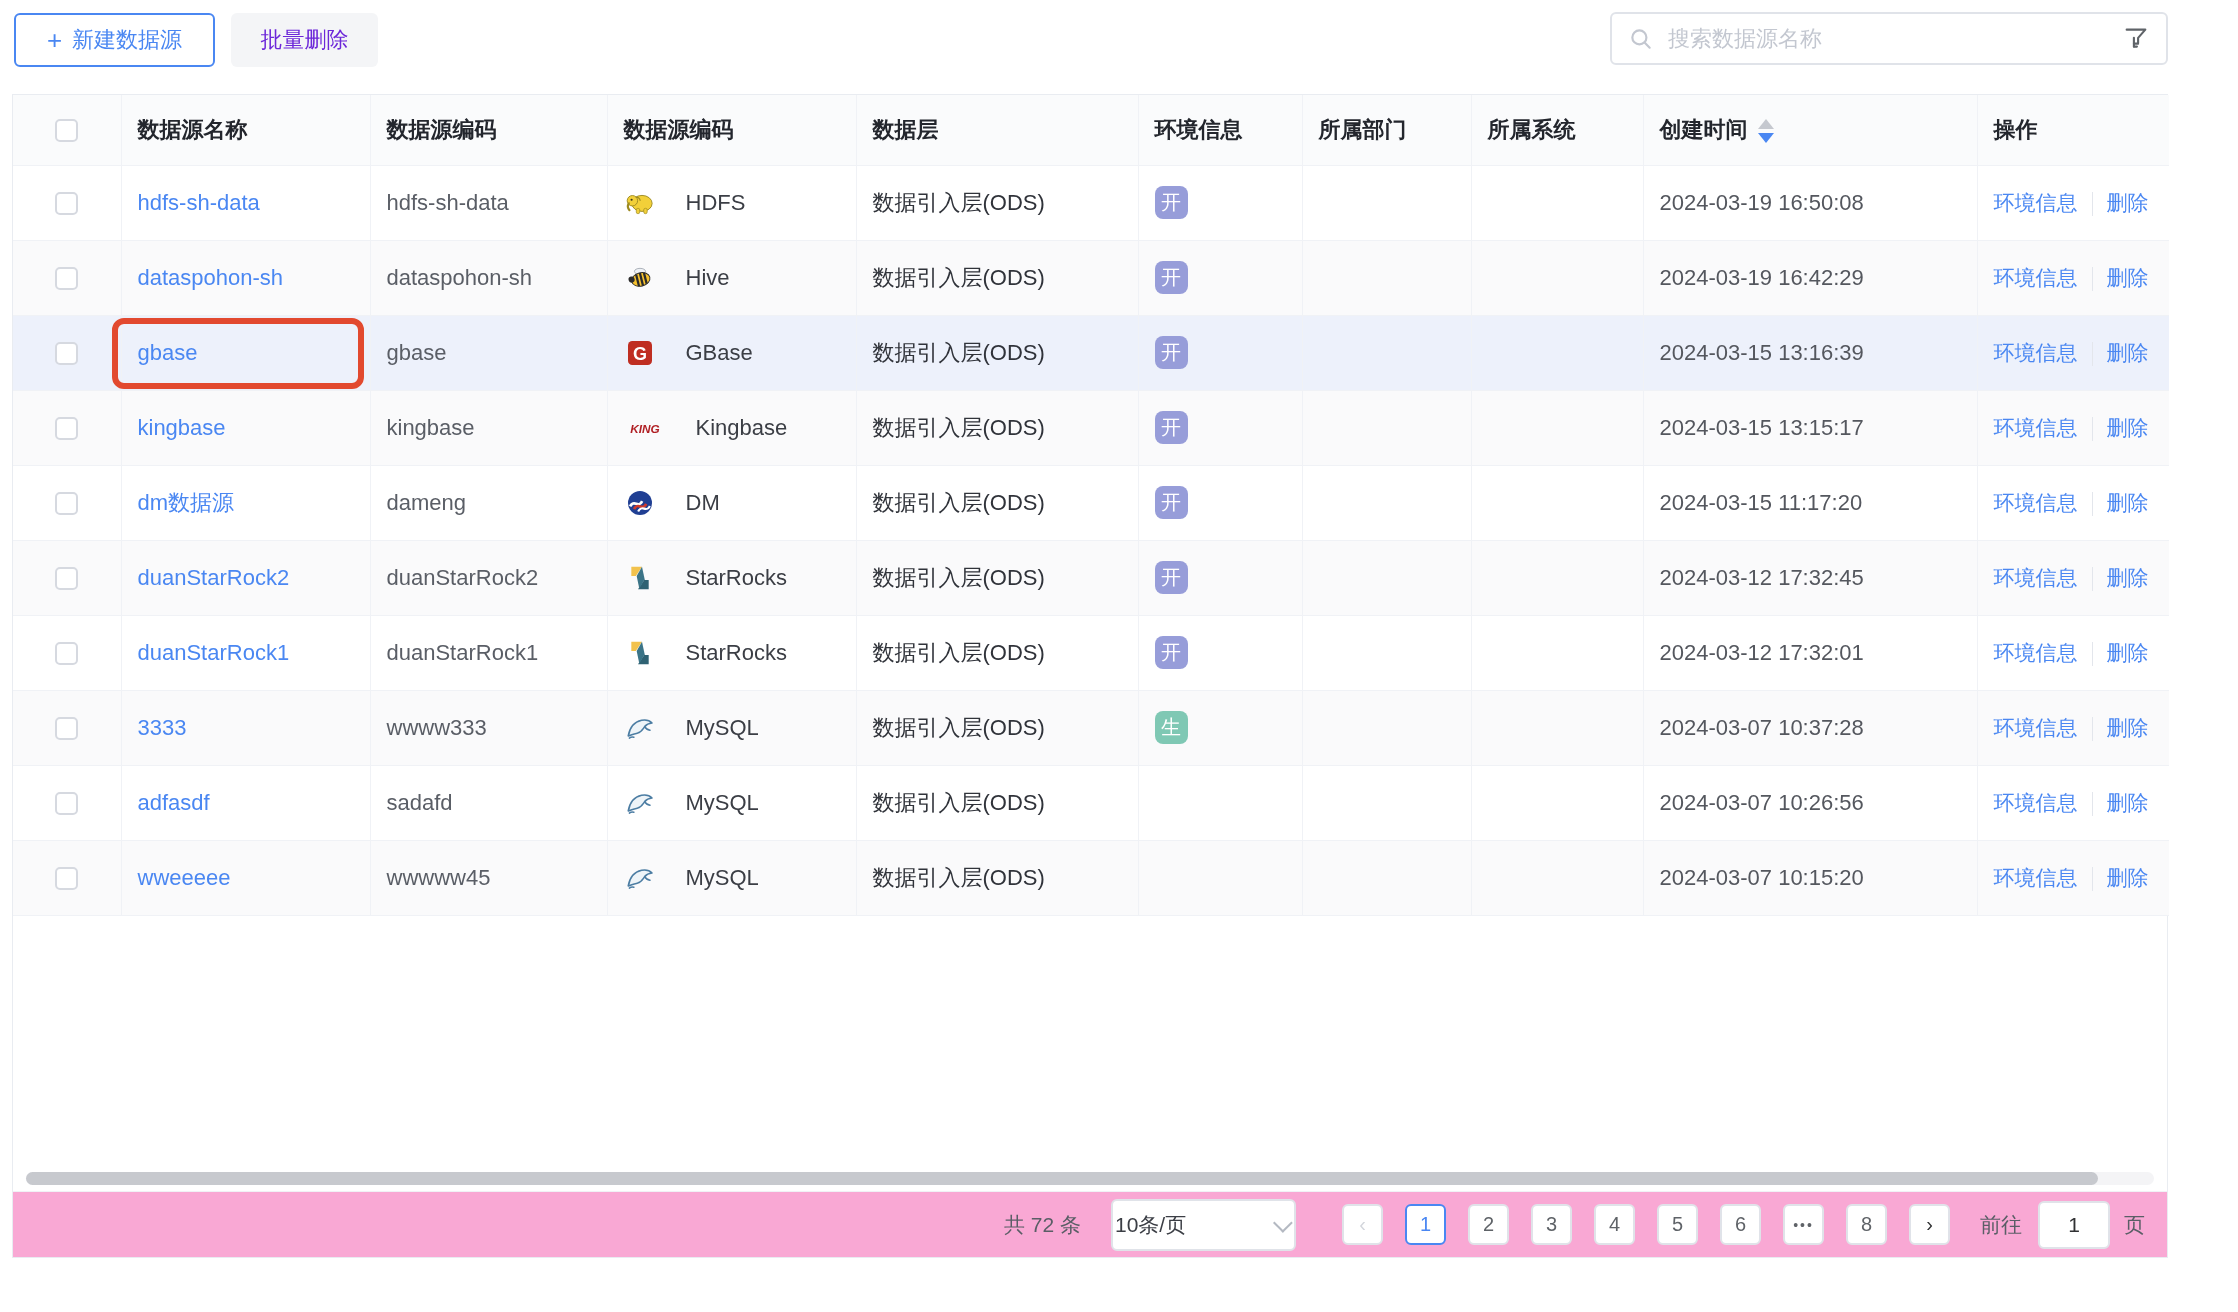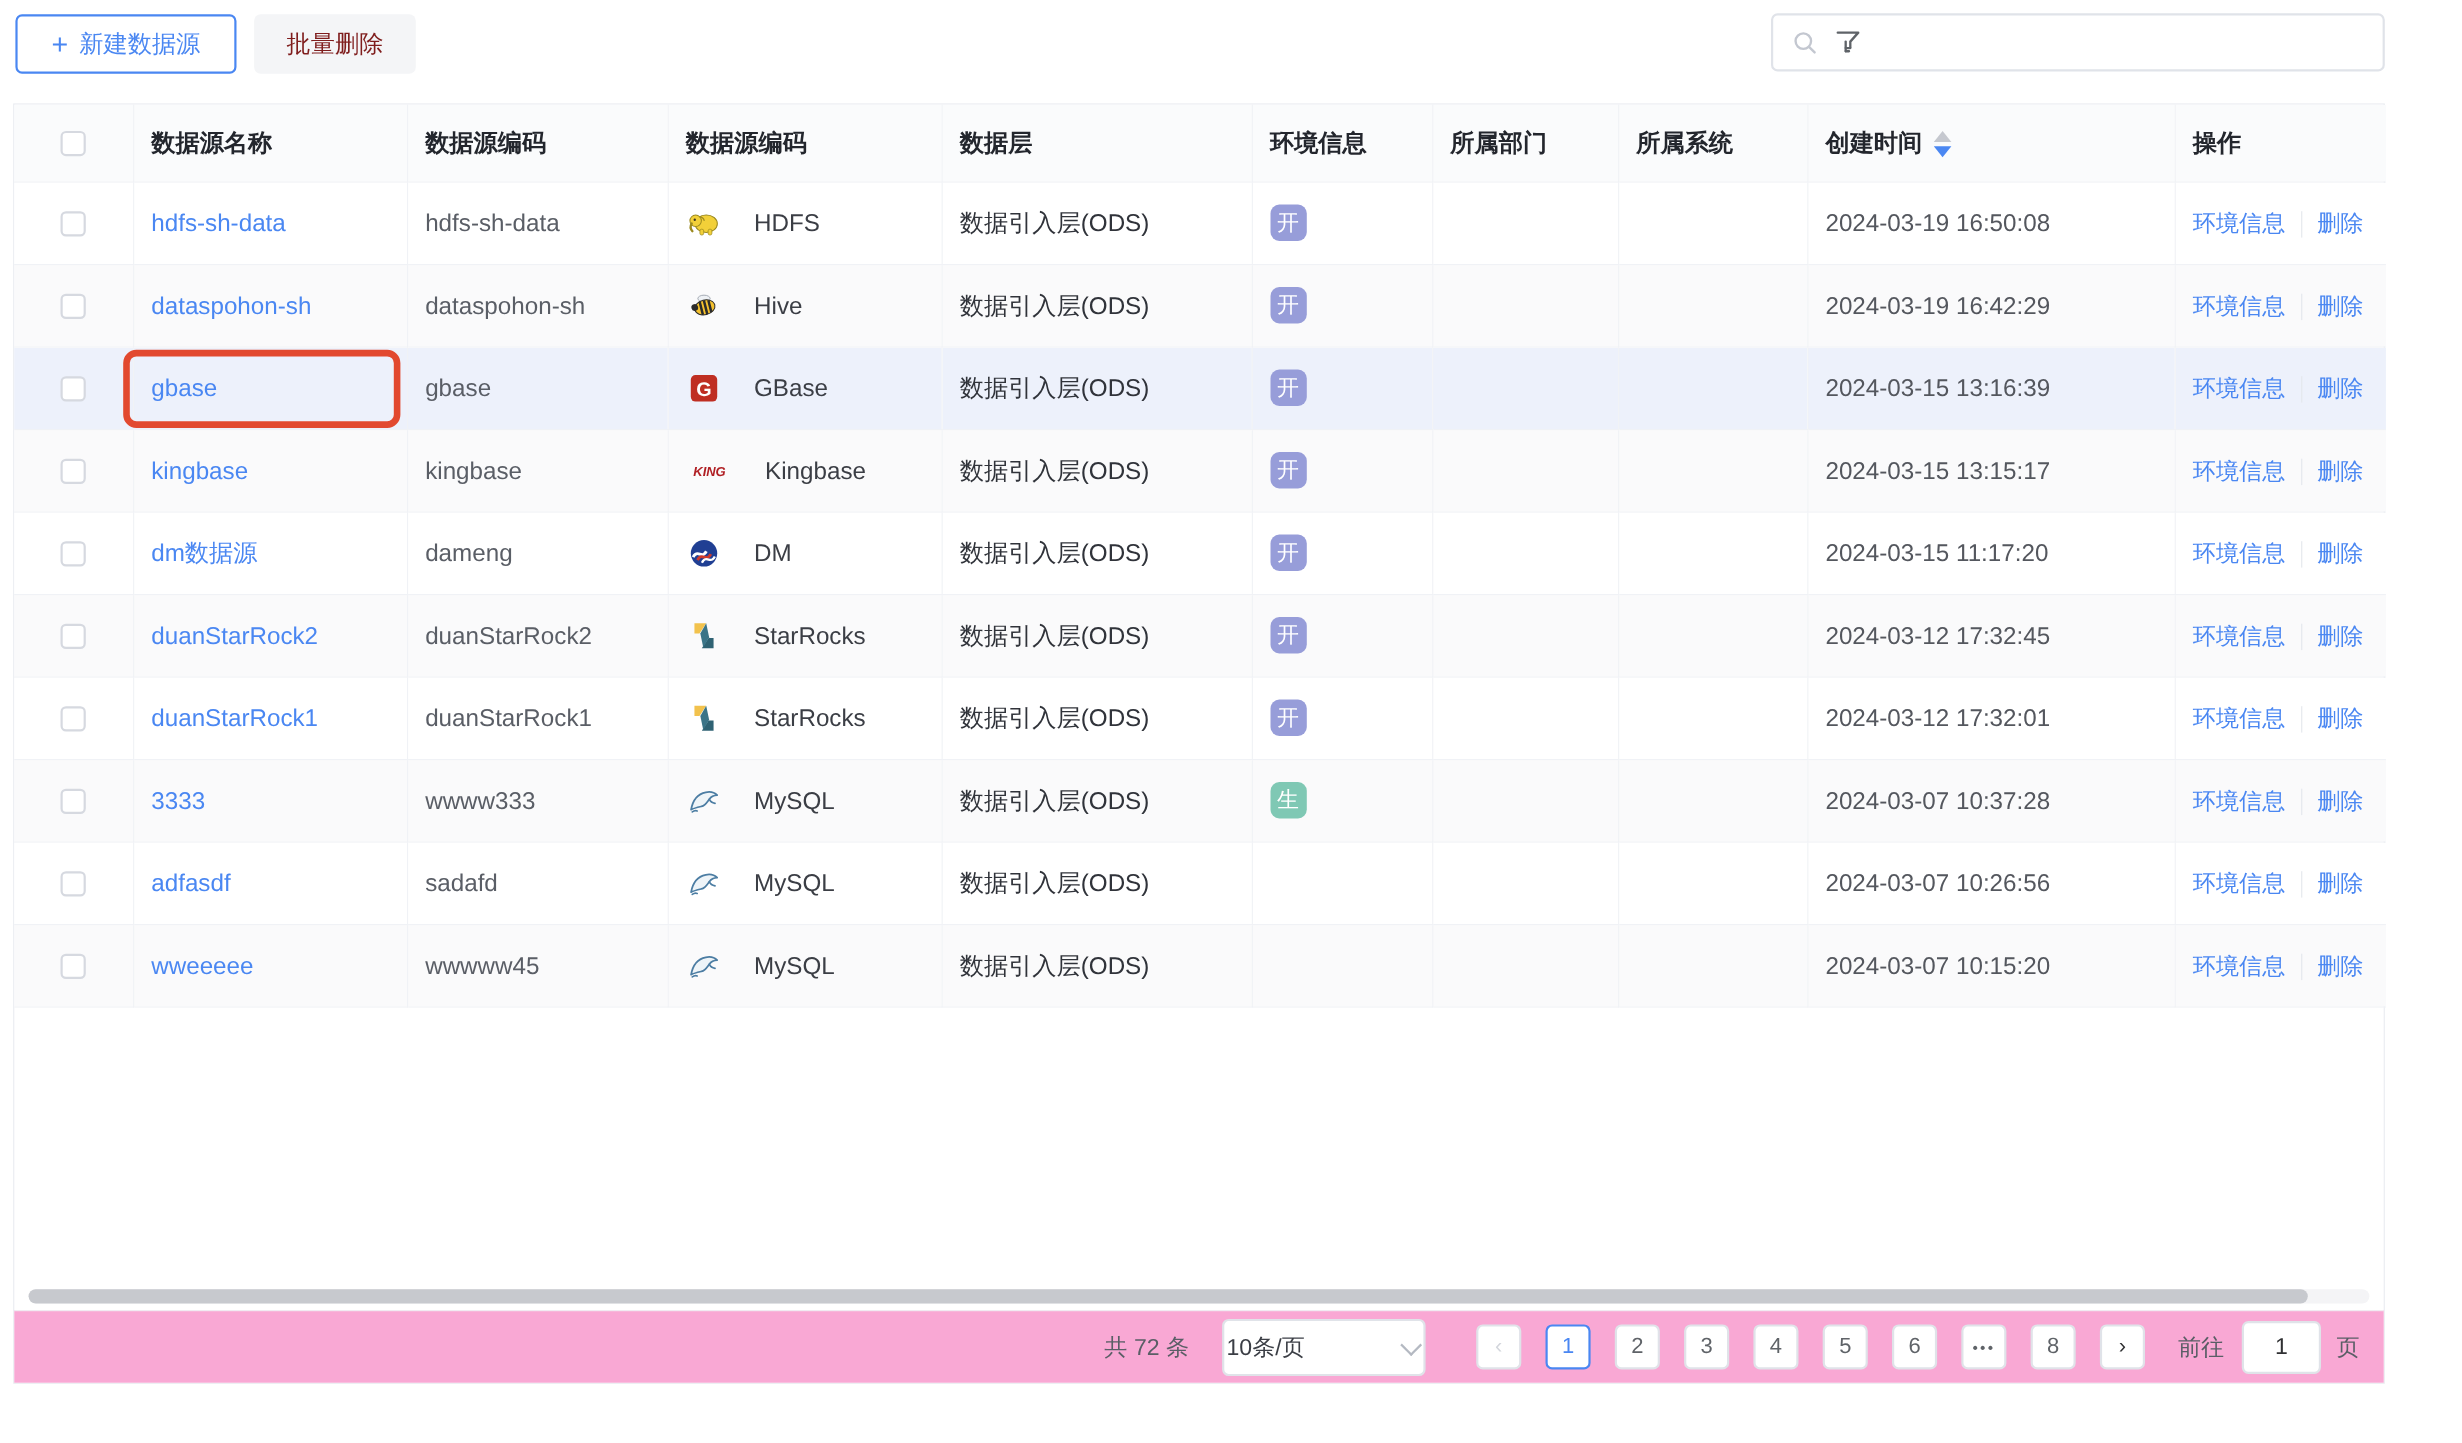--- a/index.html
+++ b/index.html
@@ -12,21 +12,21 @@
   .toolbar{position:absolute;left:0;top:0;width:2238px;height:94px;}
   .btn-new{
     position:absolute;left:14px;top:13px;width:201px;height:54px;
     background:#fff;border:2px solid #4a87f2;border-radius:6px;
     color:#4a87f2;font-size:22px;display:flex;align-items:center;justify-content:center;
     gap:10px;cursor:pointer;box-sizing:border-box;
   }
   .btn-new .plus{font-size:26px;font-weight:400;line-height:1;}
   .btn-batch{
     position:absolute;left:231px;top:13px;width:147px;height:54px;
-    background:#f4f5f7;border:none;border-radius:6px;color:#7f1d1d;
+    background:#f4f5f7;border:none;border-radius:6px;color:#6d28d9;
     font-size:22px;display:flex;align-items:center;justify-content:center;box-sizing:border-box;
   }
   .searchbox{
     position:absolute;left:1610px;top:12px;width:558px;height:53px;
     border:2px solid #e0e3e9;border-radius:6px;background:#fff;box-sizing:border-box;
     display:flex;align-items:center;padding:0 16px;gap:12px;
   }
   .searchbox input{
     flex:1;border:none;outline:none;font-size:22px;color:#303133;
     font-family:"Liberation Sans","DejaVu Sans",sans-serif;background:transparent;
@@ -123,20 +123,21 @@
   <button class="btn-batch">
     <span>批量删除</span>
   </button>
   <div class="searchbox">
     <span style="display:flex;">
       <svg width="26" height="26" viewBox="0 0 24 24" fill="none" stroke="#c3c7d0" stroke-width="2" stroke-linecap="round">
         <circle cx="10.5" cy="10.5" r="6.5"></circle>
           <line x1="15.5" y1="15.5" x2="20" y2="20"></line>
       </svg>
     </span>
+    <input type="text" placeholder="搜索数据源名称" style="">
     <span style="display:flex;">
       <svg width="28" height="28" viewBox="0 0 24 24" fill="none" stroke="#5f6368" stroke-width="1.8" stroke-linejoin="round" stroke-linecap="round">
         <path d="M4 4 h16 l-6.2 7 v4.5"></path>
           <path d="M10.2 11 v7.5"></path>
         <path d="M10.2 18.5 h2.6"></path>
           <path d="M10.2 16 h3.6"></path>
       </svg>
     </span>
   </div>
 </div>

